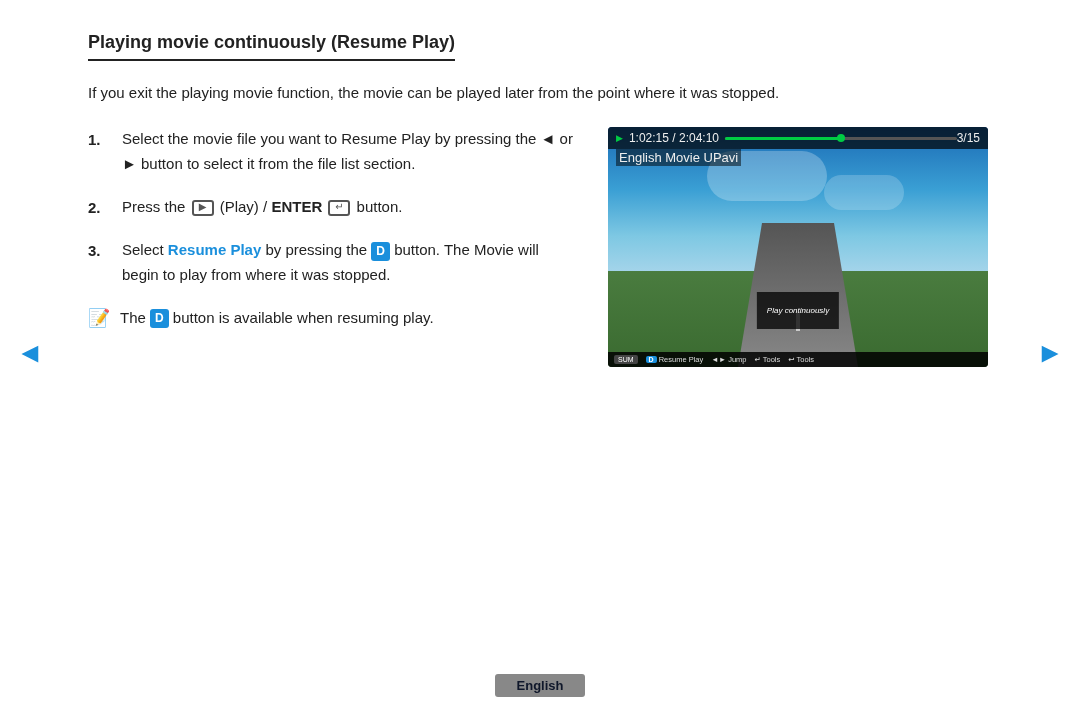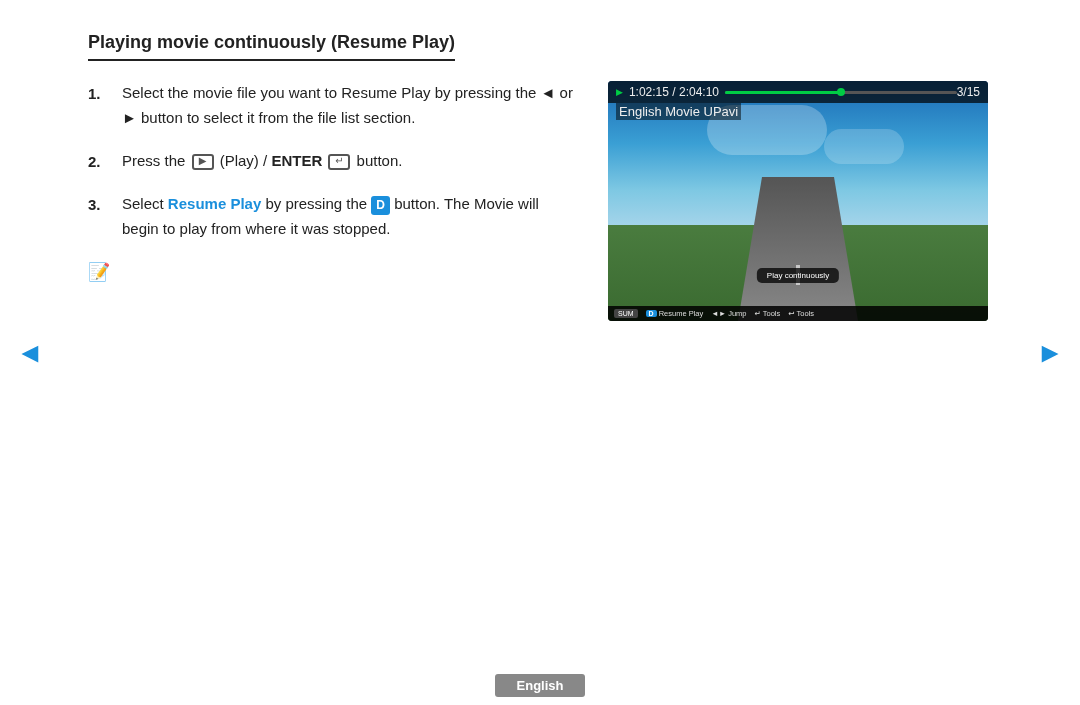--- a/index.html
+++ b/index.html
@@ -305,23 +305,24 @@
 
     
     .osd-popup {
       position: absolute;
       bottom: 38px;
       left: 50%;
       transform: translateX(-50%);
       background: rgba(0,0,0,0.75);
       color: #fff;
       font-size: 8px;
-      padding: 3px 10px;
-      border-radius: 5px;
+      padding: 14px 10px;
+      border-radius: 0;
       white-space: nowrap;
+      font-style: italic;
     }
 
     
     .screen-bottom-bar {
       position: absolute;
       bottom: 0;
       left: 0;
       right: 0;
       background: rgba(0,0,0,0.85);
       display: flex;
@@ -389,36 +390,37 @@
       left: 0;
       right: 0;
       display: flex;
       justify-content: center;
       align-items: center;
       padding: 8px 0;
     }
 
     .english-badge {
       background: #888;
-      color: #ffffff;
+      color: #0f172a;
       font-size: 13px;
       font-weight: bold;
       padding: 4px 22px;
       border-radius: 3px;
     }
   </style>
 </head>
 <body>
 
 <div class="main-content">
 
   
   <div class="page-title">Playing movie continuously (Resume Play)</div>
 
   
+  <p class="intro-text">If you exit the playing movie function, the movie can be played later from the point where it was stopped.</p>
 
   
   <div class="content-area">
 
     <div class="steps-area">
 
       <div class="step">
         <span class="step-num">1.</span>
         <span class="step-text">
           Select the movie file you want to Resume Play by pressing the ◄ or ► button to select it from the file list section.
@@ -438,20 +440,23 @@
 
       <div class="step">
         <span class="step-num">3.</span>
         <span class="step-text">
           Select <span class="resume-play-link">Resume Play</span> by pressing the <span class="d-button">D</span> button. The Movie will begin to play from where it was stopped.
         </span>
       </div>
 
       <div class="note-area">
         <span class="note-icon">📝</span>
+        <span class="note-text">
+          The <span class="d-button">D</span> button is available when resuming play.
+        </span>
       </div>
 
     </div>
 
     <div class="tv-screen">
       <div class="screen-container">
 
         <div class="screen-top-bar">
           <div class="progress-section">
             <span class="play-tri">▶</span>

